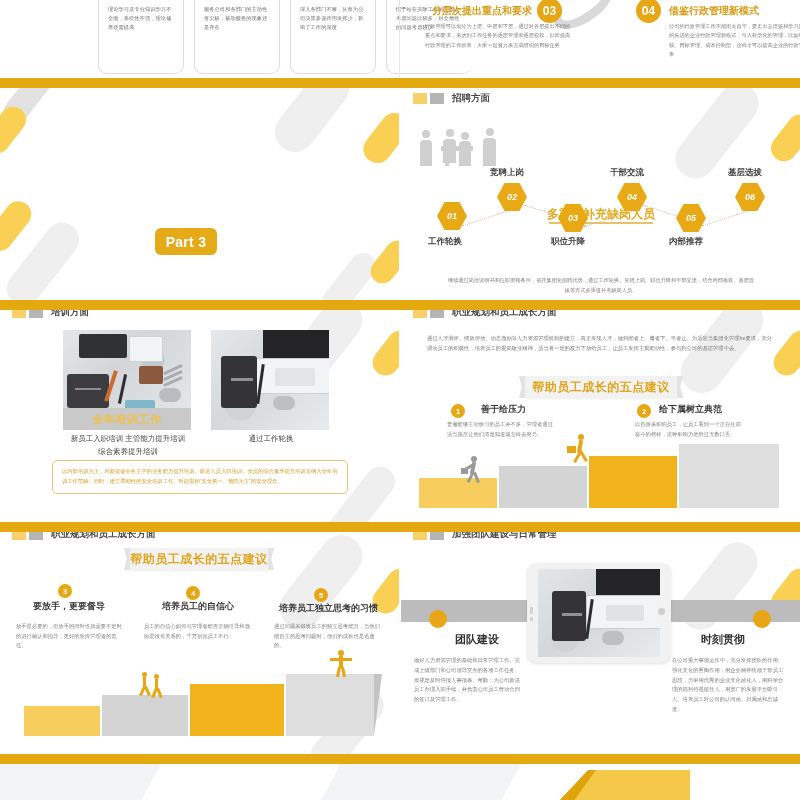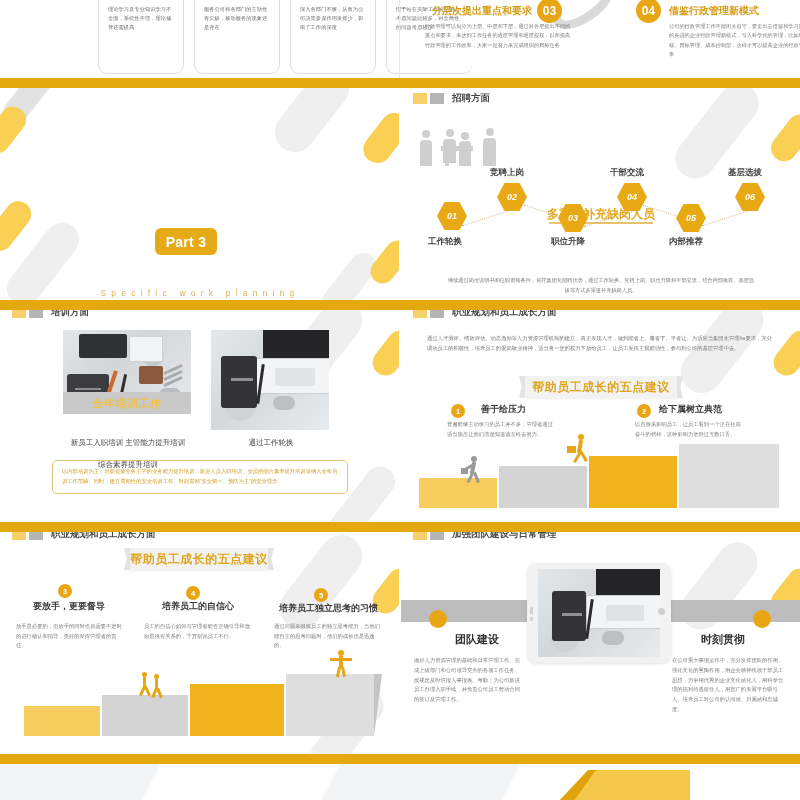--- a/index.html
+++ b/index.html
@@ -96,21 +96,21 @@
   .ppl { position:absolute; background:#cfcfcf; }
 
   
   .photo { position:absolute; overflow:hidden; background:#dfe2e4; }
   .photo .ph-img { position:absolute; inset:0; }
   .photo .cap {
     position:absolute; left:0; right:0; bottom:0; height:22px; background:#c9c9c9;
     display:flex; align-items:center; justify-content:center;
     color:#f0c24a; font-size:11px; font-weight:bold; letter-spacing:.5px;
   }
-  .ph-cap-below { position:absolute; text-align:center; font-size:7.5px; line-height:22px; color:#3f3f3f; }
+  .ph-cap-below { position:absolute; text-align:center; font-size:7.5px; line-height:13px; color:#3f3f3f; }
   .note-box {
     position:absolute; left:52px; top:150px; width:296px; padding:6px 9px;
     border:1px solid #e6c473; border-radius:5px;
     font-size:5.3px; line-height:9.8px; color:#cf9b22;
   }
 
   
   .grow-intro { position:absolute; font-size:5.3px; line-height:9.8px; color:#777; }
   .ribbon {
     position:absolute; height:22px; background:#f2f2f2; display:flex; align-items:center; justify-content:center;
@@ -200,21 +200,20 @@
       <div class="deco deco-grey" style="left:16px; top:-24px; width:24px; height:64px; transform:rotate(38deg);"></div>
       <div class="deco deco-yellow" style="left:-8px; top:16px; width:26px; height:52px; transform:rotate(38deg);"></div>
       <div class="deco deco-grey-l" style="left:292px; top:-26px; width:40px; height:96px; transform:rotate(38deg);"></div>
       <div class="deco deco-yellow" style="left:372px; top:22px; width:28px; height:56px; transform:rotate(38deg);"></div>
       <div class="deco deco-yellow" style="left:-4px; top:110px; width:26px; height:56px; transform:rotate(38deg);"></div>
       <div class="deco deco-grey-l" style="left:26px; top:128px; width:34px; height:96px; transform:rotate(38deg);"></div>
       <div class="deco deco-grey-l" style="left:336px; top:160px; width:26px; height:72px; transform:rotate(38deg);"></div>
       <div class="deco deco-yellow" style="left:378px; top:150px; width:24px; height:48px; transform:rotate(38deg);"></div>
 
       <div class="part-badge">Part 3</div>
-      <div class="part-sub">Specific work planning</div>
     </div>
   </div>
 
   <div class="slide" style="left:401px; top:88px; width:399px; height:212px;">
     <div class="slide-inner">
       <div class="deco deco-grey-l" style="left:296px; top:-12px; width:40px; height:110px; transform:rotate(38deg);"></div>
       <div class="deco deco-yellow" style="left:378px; top:24px; width:26px; height:52px; transform:rotate(38deg);"></div>
 
       <div class="sect" style="left:12px; top:4px;">
         <span class="blk-y"></span>
@@ -274,21 +273,21 @@
       <div class="deco deco-grey-l" style="left:300px; top:-18px; width:42px; height:108px; transform:rotate(38deg);"></div>
       <div class="deco deco-yellow" style="left:380px; top:18px; width:26px; height:50px; transform:rotate(38deg);"></div>
       <div class="deco deco-grey-l" style="left:346px; top:150px; width:30px; height:92px; transform:rotate(38deg);"></div>
 
       <div class="sect" style="left:12px; top:-4px;">
         <span class="blk-y"></span>
         <span class="blk-g"></span>
         <span class="sect-t">培训方面</span>
       </div>
 
-      <div class="photo" style="left:63px; top:20px; width:128px; height:84px;">
+      <div class="photo" style="left:63px; top:20px; width:128px; height:100px;">
         <div class="ph-img" style="background:
             radial-gradient(circle at 20% 80%, #cfd3d6 0 14%, transparent 15%),
             radial-gradient(circle at 70% 30%, #c4c9cd 0 10%, transparent 11%),
             linear-gradient(135deg,#e4e7ea 0%, #d2d6d9 40%, #e7eaec 100%);">
           <div style="position:absolute;left:4px;top:44px;width:42px;height:34px;background:#3c3c40;border-radius:3px;"></div>
           <div style="position:absolute;left:12px;top:58px;width:26px;height:2px;background:#8c8c90;"></div>
           <div style="position:absolute;left:16px;top:4px;width:48px;height:24px;background:#2f3134;border-radius:2px;"></div>
           <div style="position:absolute;left:66px;top:6px;width:34px;height:26px;background:#f2f3f4;border:1px solid #cfd2d4;"></div>
           <div style="position:absolute;left:76px;top:36px;width:24px;height:18px;background:#8b5a3c;border-radius:2px;"></div>
           <div style="position:absolute;left:100px;top:38px;width:20px;height:3px;background:#a9adb1;transform:rotate(-25deg);"></div>

